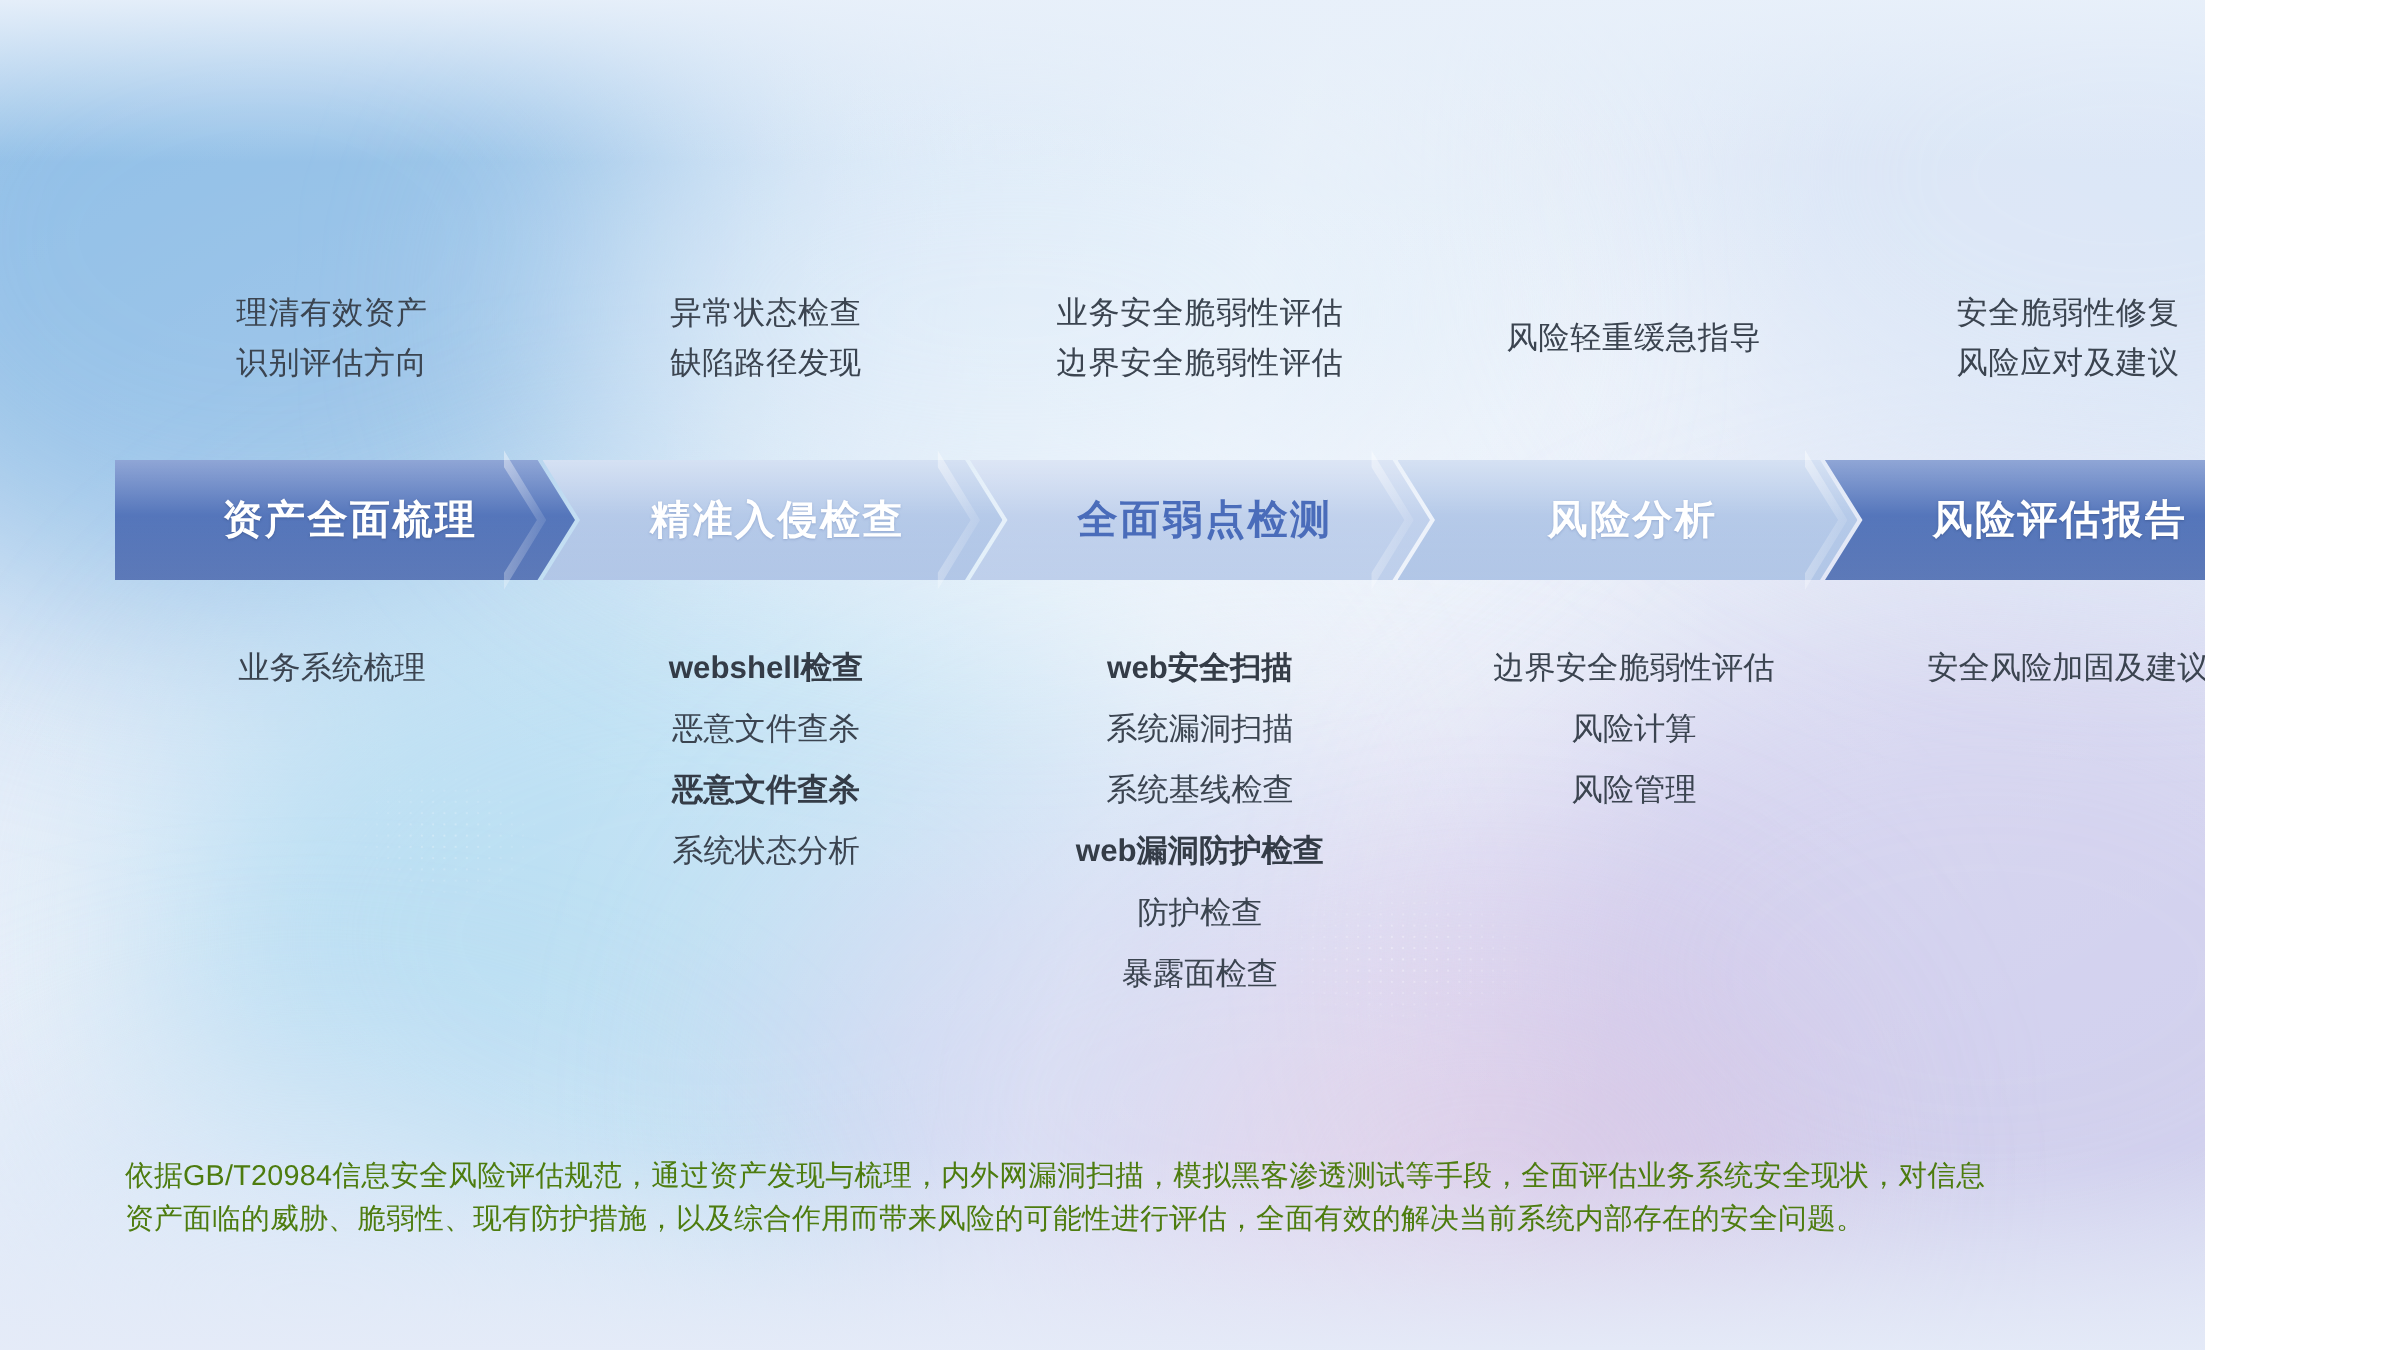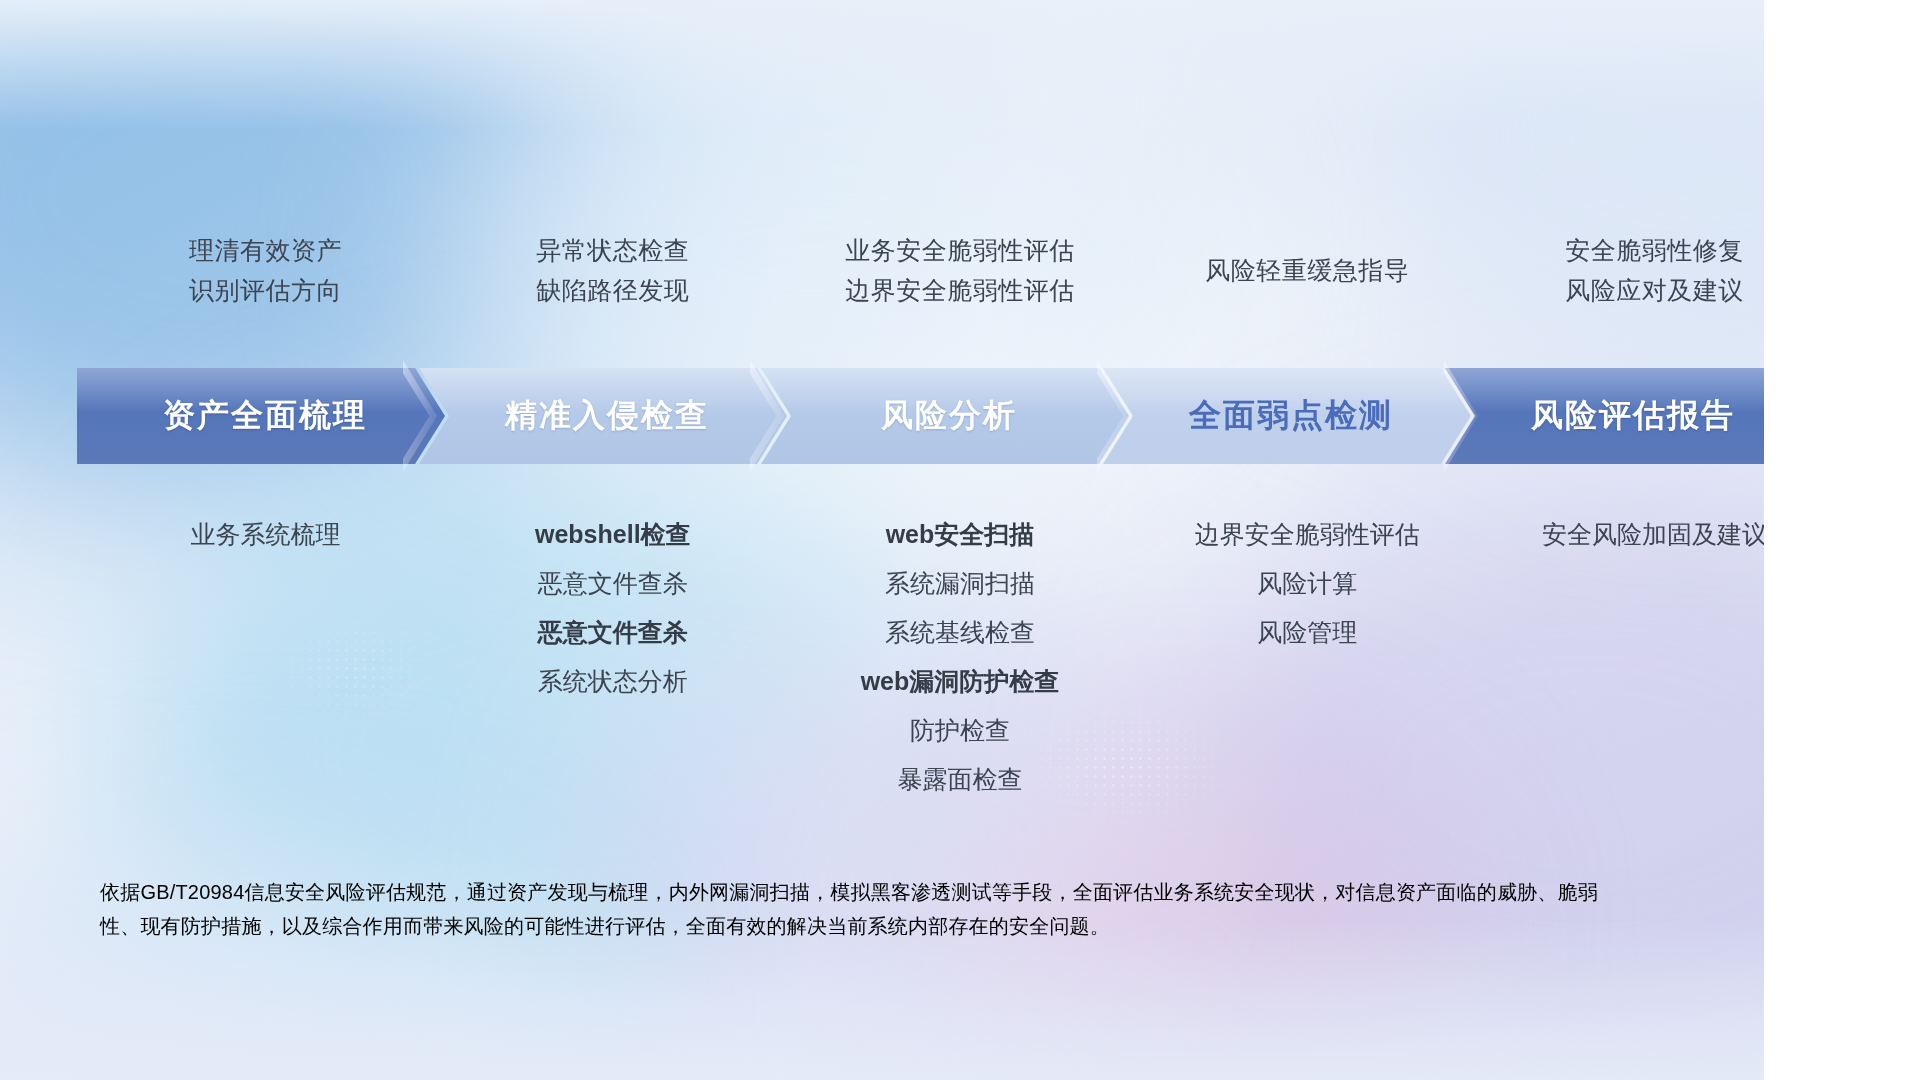--- a/index.html
+++ b/index.html
@@ -73,21 +73,21 @@
     line-height: 40px;
     color: #3b4450;
     letter-spacing: .5px;
     white-space: nowrap;
   }
   .cap.shift { padding-top: 20px; }
 
   
   .band {
     position: absolute;
-    left: 77px; top: 368px;
+    left: 92px; top: 368px;
     width: 1736px; height: 96px;
     display: flex;
   }
   .chev {
     position: relative;
     flex: 1 1 0;
     display: flex; align-items: center; justify-content: center;
     margin-left: -26px;
     -webkit-clip-path: polygon(0 0, calc(100% - 30px) 0, 100% 50%, calc(100% - 30px) 100%, 0 100%, 30px 50%);
     clip-path: polygon(0 0, calc(100% - 30px) 0, 100% 50%, calc(100% - 30px) 100%, 0 100%, 30px 50%);
@@ -134,25 +134,25 @@
     font-size: 25px;
     line-height: 49px;
     color: #3b4450;
     white-space: nowrap;
   }
   .item .mono { font-weight: bold; color: #343c47; }
 
   
   .footer {
     position: absolute;
-    left: 100px; top: 875px;
+    left: 100px; top: 923px;
     width: 1500px;
-    font-size: 20px;
+    font-size: 23px;
     line-height: 34px;
-    color: #000000;
+    color: #4d7c0f;
     letter-spacing: .2px;
   }
 </style>
 </head>
 <body>
 
 <div id="stage">
 
   <div class="bg-base"></div>
   <div class="blob blob-a"></div>
@@ -194,25 +194,25 @@
       </div>
     </div>
 
     <div class="band">
       <div class="chev dark">
         <span class="chev-label">资产全面梳理</span>
       </div>
       <div class="chev light">
         <span class="chev-label">精准入侵检查</span>
       </div>
+      <div class="chev accent">
+        <span class="chev-label">全面弱点检测</span>
+      </div>
       <div class="chev light">
         <span class="chev-label">风险分析</span>
-      </div>
-      <div class="chev accent">
-        <span class="chev-label">全面弱点检测</span>
       </div>
       <div class="chev dark">
         <span class="chev-label">风险评估报告</span>
       </div>
     </div>
     <div class="chev-sep" style="left:403px"></div>
     <div class="chev-sep" style="left:750px"></div>
     <div class="chev-sep" style="left:1097px"></div>
     <div class="chev-sep" style="left:1444px"></div>
 

